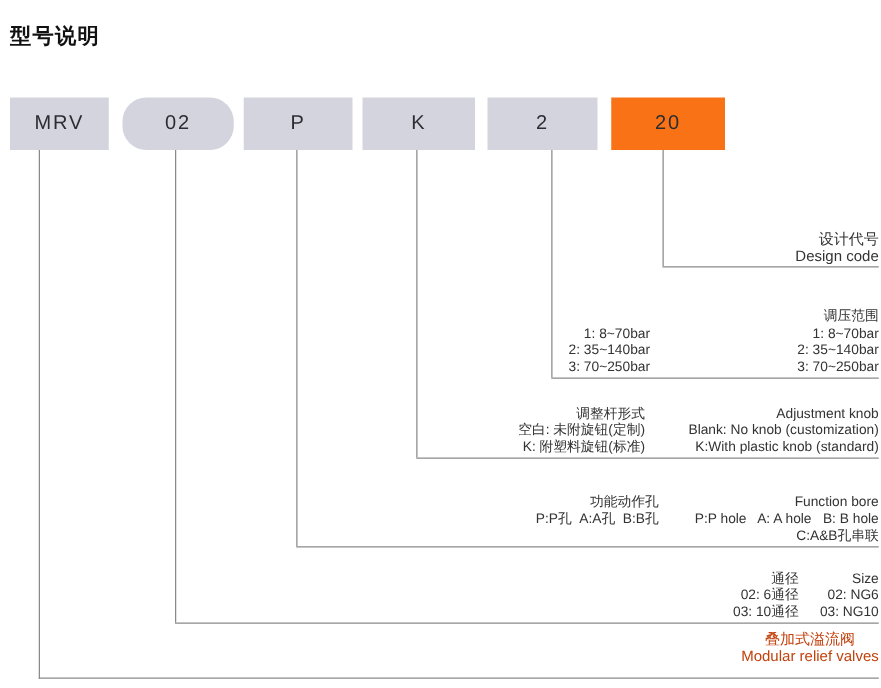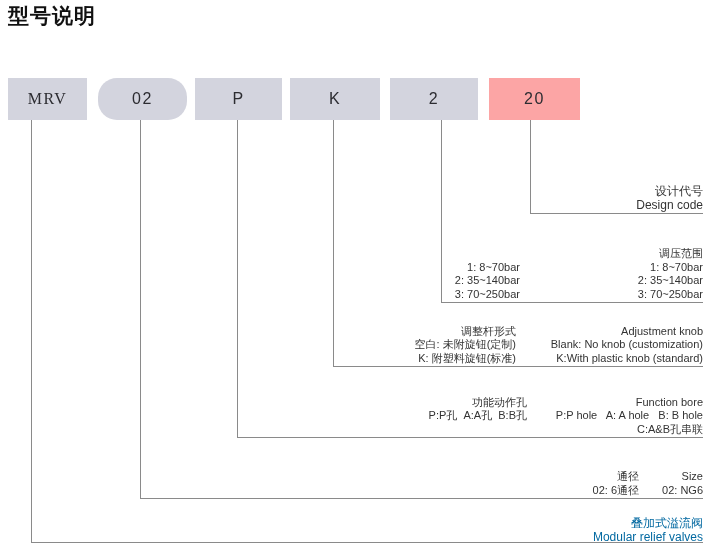--- a/index.html
+++ b/index.html
@@ -4,22 +4,22 @@
 <style>
   html,body{margin:0;padding:0;background:#ffffff;}
   .page{
     position:relative;
     width:705px;height:550px;
     background:#ffffff;
     font-family:"Liberation Sans", sans-serif;
     overflow:hidden;
   }
   .title{
-    position:absolute;left:8px;top:2px;
-    font-size:21px;font-weight:bold;color:#111;
+    position:absolute;left:8px;top:17px;
+    font-size:17px;font-weight:bold;color:#111;
     letter-spacing:1px;
   }
   .code-box{
     position:absolute;top:78px;height:42px;
     background:#d3d4de;
     text-align:center;line-height:42px;
     font-size:16px;color:#2c2c31;letter-spacing:1.5px;
   }
   .vline{position:absolute;width:1px;background:#8a8a8a;}
   .hline{position:absolute;height:1px;background:#8a8a8a;}
@@ -38,26 +38,26 @@
   .c2-size{width:64px;}
   .single{font-size:12px;line-height:13.5px;}
 </style>
 </head>
 <body>
 
 <div class="page">
 
   <div class="title">型号说明</div>
 
-  <div class="code-box" style="left: 8px; width: 79px; background: rgb(211, 212, 222); color: rgb(44, 44, 49); font-family: Liberation Serif, serif;">MRV</div>
+  <div class="code-box" style="left: 8px; width: 79px; background: rgb(211, 212, 222); color: rgb(44, 44, 49);">MRV</div>
   <div class="code-box" style="left: 98px; width: 89px; background: rgb(211, 212, 222); color: rgb(44, 44, 49); border-radius: 19px;">02</div>
   <div class="code-box" style="left: 195px; width: 87px; background: rgb(211, 212, 222); color: rgb(44, 44, 49);">P</div>
   <div class="code-box" style="left: 290px; width: 90px; background: rgb(211, 212, 222); color: rgb(44, 44, 49);">K</div>
   <div class="code-box" style="left: 390px; width: 88px; background: rgb(211, 212, 222); color: rgb(44, 44, 49);">2</div>
-  <div class="code-box" style="left: 489px; width: 91px; background: #fca5a5; color: rgb(44, 44, 49);">20</div>
+  <div class="code-box" style="left: 489px; width: 91px; background: #f97316; color: rgb(44, 44, 49);">20</div>
 
   <div class="vline" style="left: 31px; top: 120px; height: 423px; background: rgb(138, 138, 138);"></div>
   <div class="vline" style="left: 140px; top: 120px; height: 378px; background: rgb(138, 138, 138);"></div>
   <div class="vline" style="left: 237px; top: 120px; height: 317px; background: rgb(138, 138, 138);"></div>
   <div class="vline" style="left: 333px; top: 120px; height: 246px; background: rgb(138, 138, 138);"></div>
   <div class="vline" style="left: 441px; top: 120px; height: 182px; background: rgb(138, 138, 138);"></div>
   <div class="vline" style="left: 530px; top: 120px; height: 93px; background: rgb(138, 138, 138);"></div>
 
   <div class="hline" style="top: 213px; left: 530px; width: 173px; background: rgb(138, 138, 138);"></div>
   <div class="hline" style="top: 302px; left: 441px; width: 262px; background: rgb(138, 138, 138);"></div>
@@ -120,20 +120,24 @@
 
   <div class="block" style="bottom: 53px; color: rgb(51, 51, 51);">
     <div class="row">
       <span class="c1">通径</span>
       <span class="c2 c2-size">Size</span>
     </div>
     <div class="row">
       <span class="c1">02: 6通径</span>
       <span class="c2 c2-size">02: NG6</span>
     </div>
+    <div class="row">
+      <span class="c1">03: 10通径</span>
+      <span class="c2 c2-size">03: NG10</span>
+    </div>
   </div>
 
-  <div class="block single" style="bottom: 6px; color: #0369a1;">
+  <div class="block single" style="bottom: 18px; color: #c2410c; text-align: center;">
     <div>叠加式溢流阀</div>
     <div>Modular relief valves</div>
   </div>
 
 </div>
 
 </body></html>

